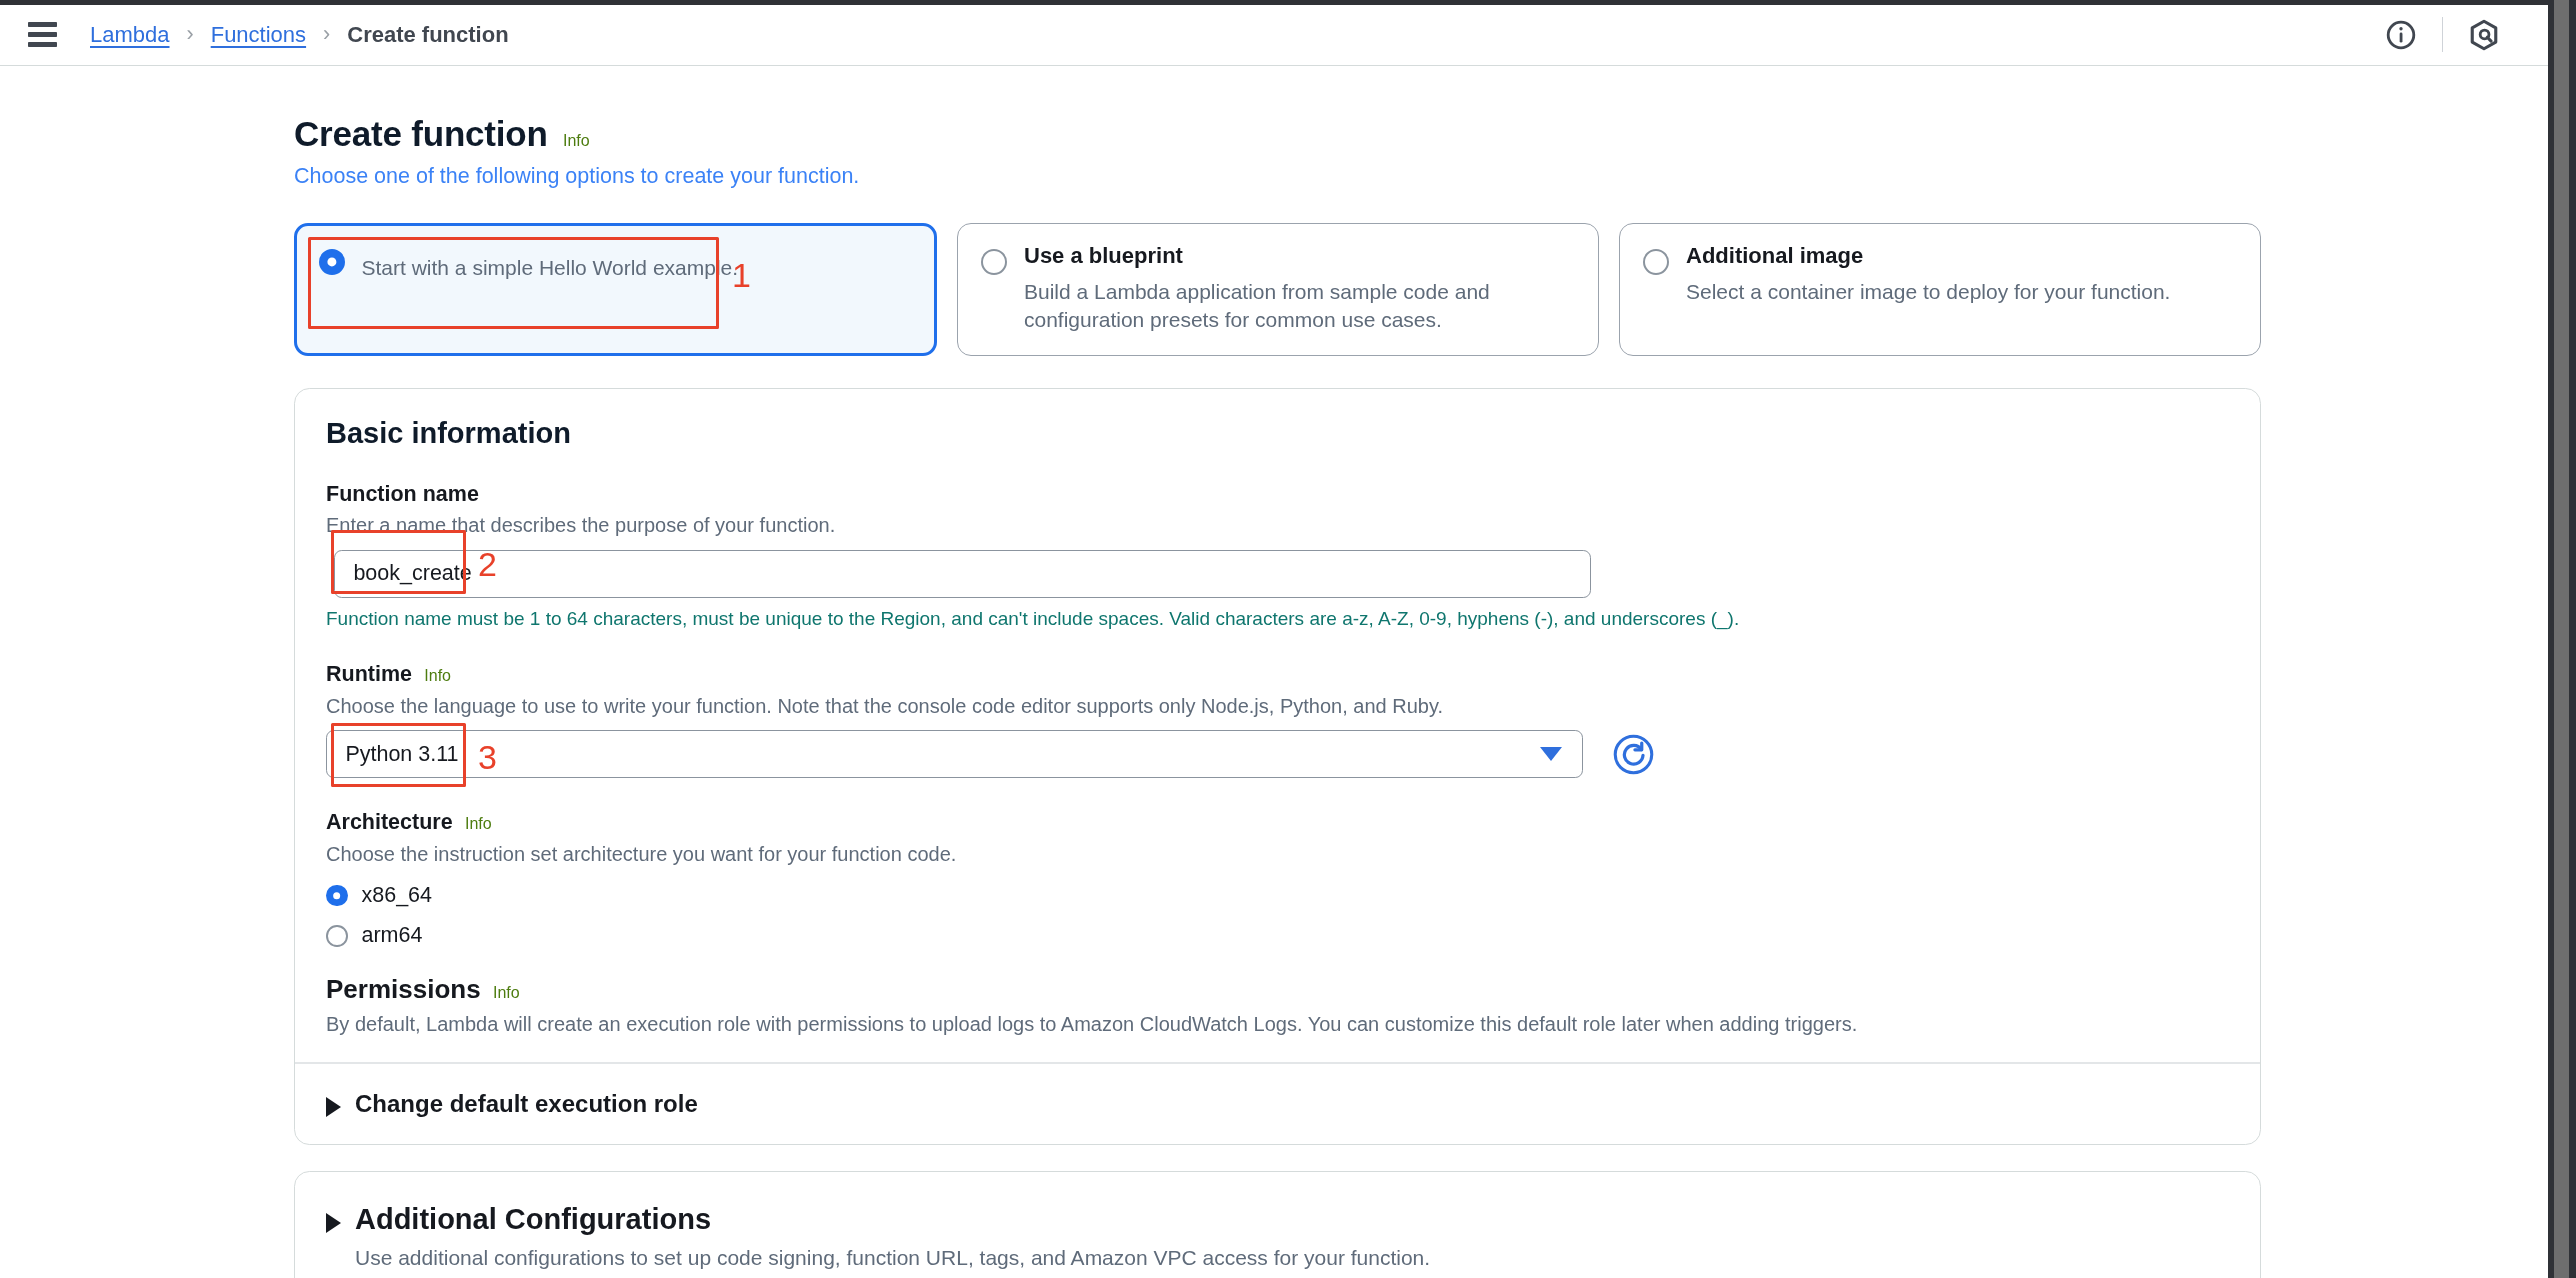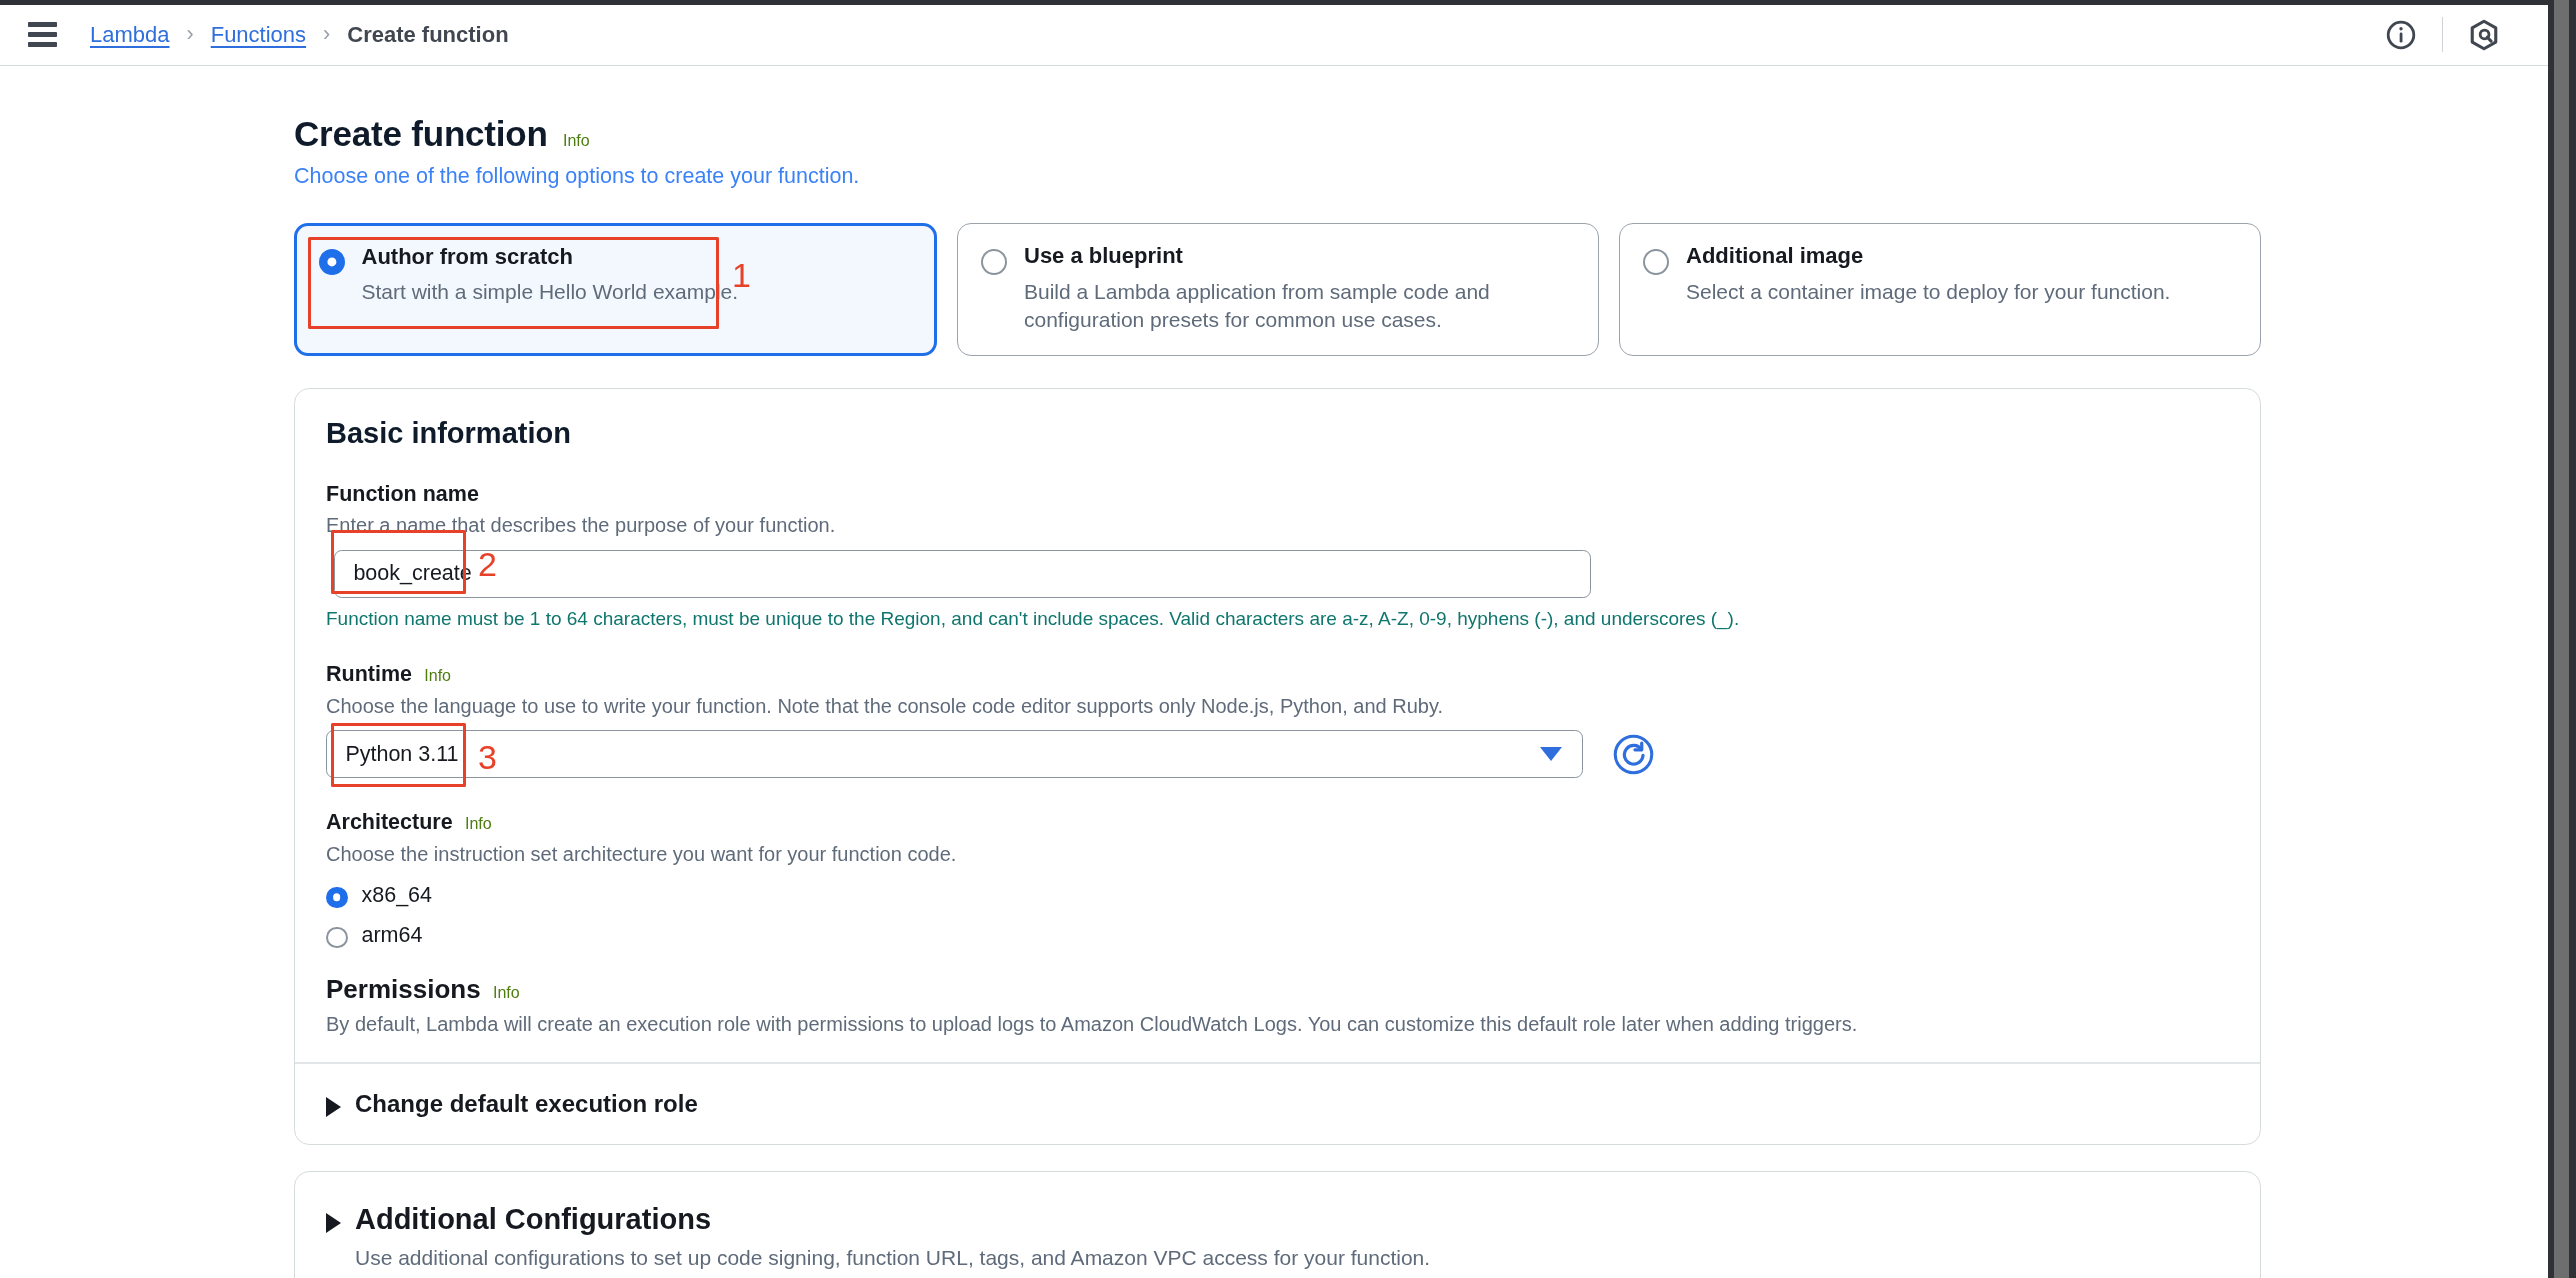--- a/index.html
+++ b/index.html
@@ -322,21 +322,21 @@
   .refresh-btn {
     width: 43px; height: 43px;
     cursor: pointer;
     display: flex; align-items: center; justify-content: center;
   }
 
   
   .radio-list { margin-top: 17px; }
   .radio-row {
     display: flex;
-    align-items: flex-end;
+    align-items: center;
     gap: 14px;
     margin-bottom: 15.3px;
     cursor: pointer;
   }
   .radio-sm {
     width: 21.5px; height: 21.5px;
     border-radius: 50%;
     border: 2.3px solid #8b949e;
     background: #fff;
     position: relative;
@@ -446,21 +446,20 @@
         <div class="info-link">Info</div>
       </div>
       <div class="page-subtitle">Choose one of the following options to create your function.</div>
 
       <div class="options-row">
 
         <div class="option-card selected">
           <div class="opt-inner">
             <div class="radio checked"></div>
             <div class="opt-text">
-              <div class="opt-title">Author from scratch</div>
               <div class="opt-desc">Start with a simple Hello World example.</div>
             </div>
           </div>
           <div class="anno-box" style="left:10.7px; top:10.7px; width:411px; height:92px;"></div>
           <div class="anno-num" style="left:435px; top:32px;">1</div>
         </div>
 
         <div class="option-card">
           <div class="opt-inner">
             <div class="radio"></div>

